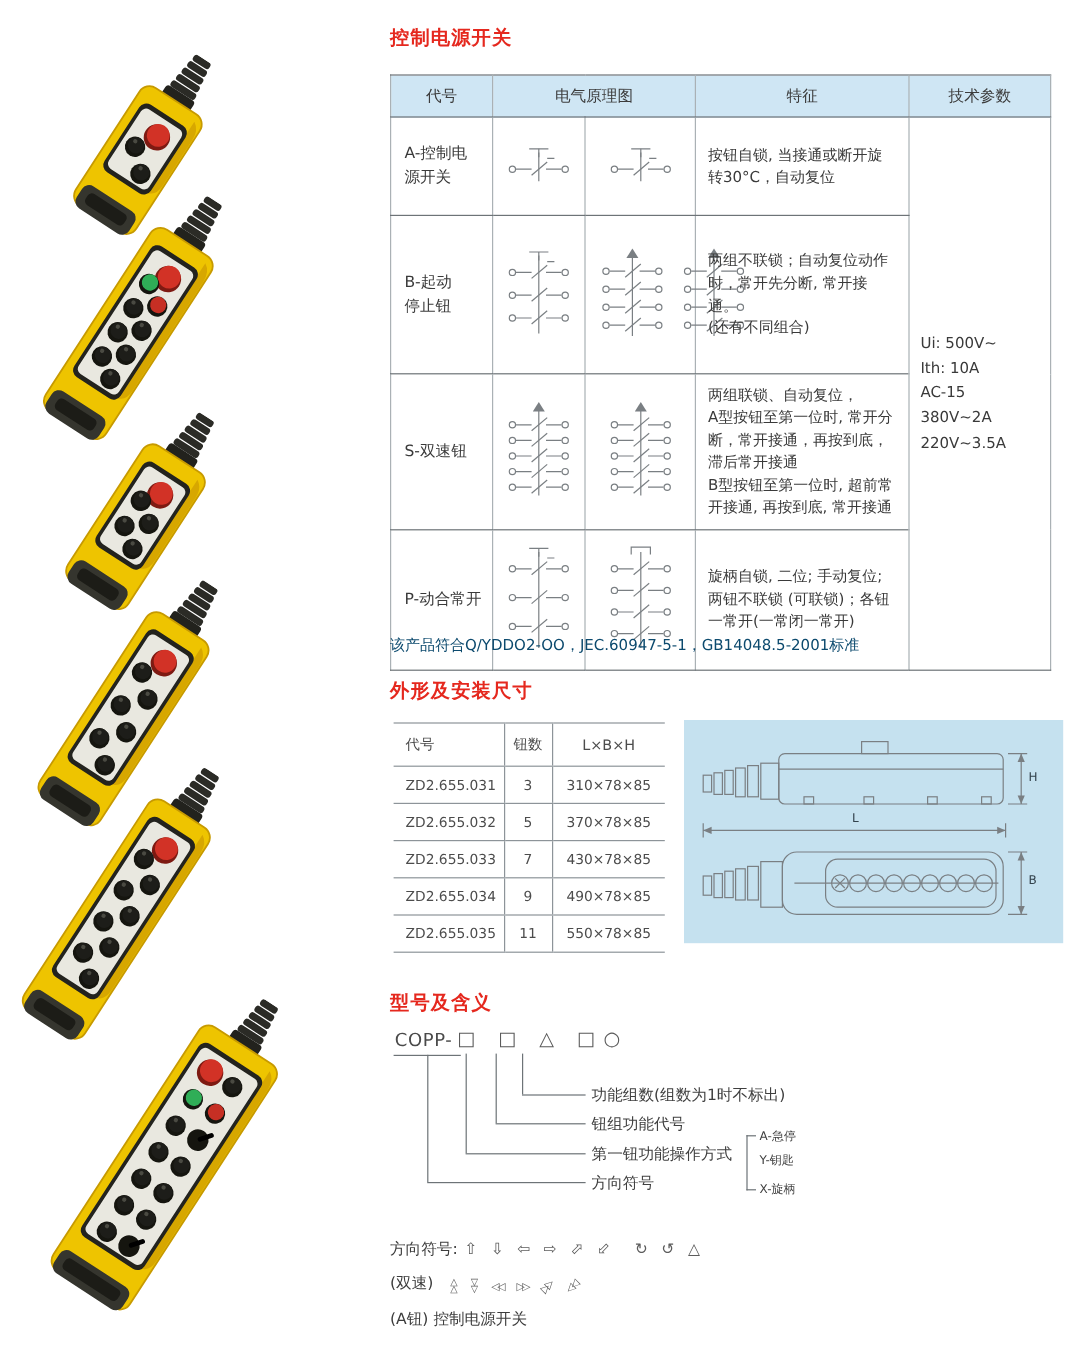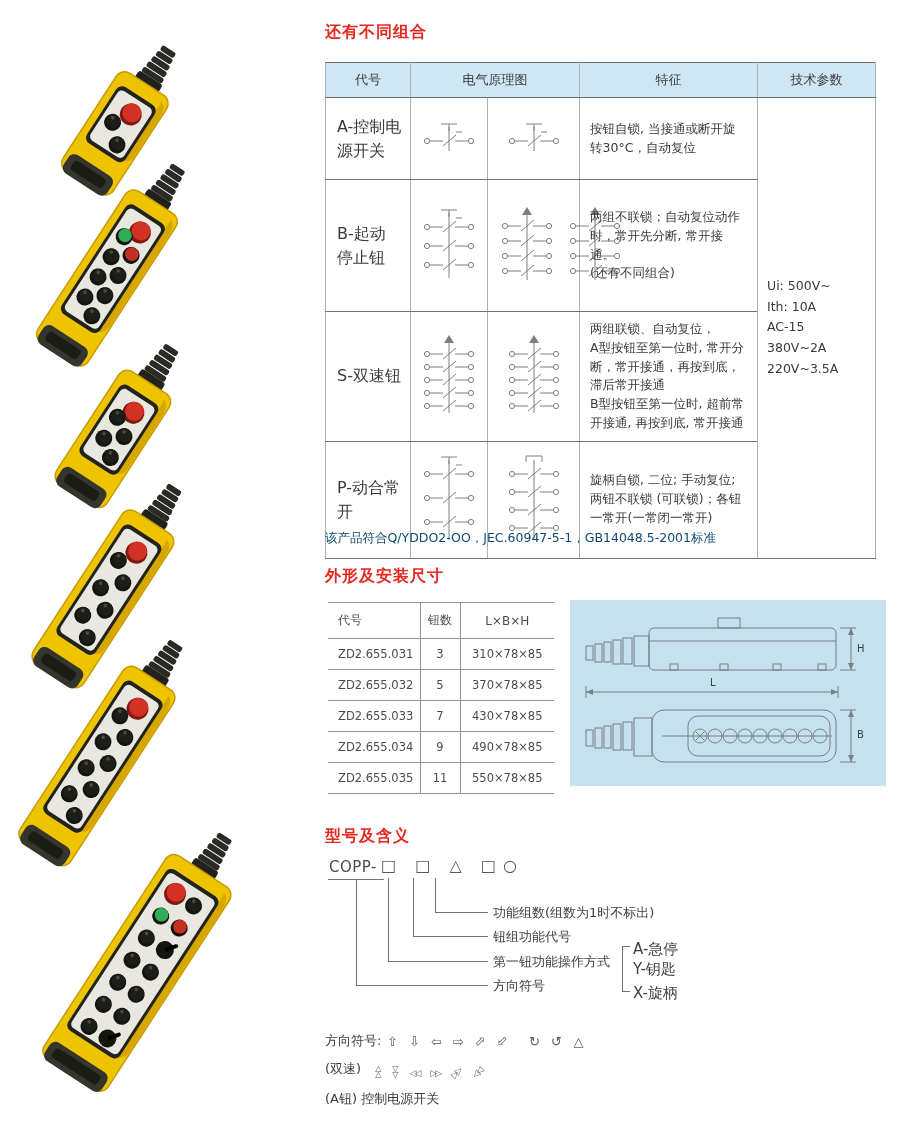--- a/index.html
+++ b/index.html
@@ -7,21 +7,21 @@
        font-family:"DejaVu Sans",sans-serif;color:#3a3a3a;overflow:hidden;}
   .abs{position:absolute;}
   .sec-title{font-size:16px;font-weight:bold;color:#e5281e;letter-spacing:1px;}
   
   table.spec{border-collapse:collapse;table-layout:fixed;width:550px;}
   table.spec th,table.spec td{
     border-left:1px solid #aab1b5;border-right:1px solid #aab1b5;
     border-top:1px solid #6d7377;border-bottom:1px solid #6d7377;
     font-weight:normal;vertical-align:middle;}
   table.spec th{background:#cfe6f4;height:32px;font-size:13px;color:#3c3c3c;}
-  td.code{font-size:16px;padding-left:11px;white-space:pre-line;line-height:1.5;}
+  td.code{font-size:13px;padding-left:11px;white-space:pre-line;line-height:1.5;}
   td.feat{font-size:12.5px;padding:8px 10px;line-height:1.5;white-space:pre-line;}
   td.tech{font-size:12.5px;padding-left:9px;line-height:1.65;white-space:pre-line;}
   td.schem{text-align:center;}
   .sc{stroke:#7a7f83;stroke-width:1;fill:none;}
   .scf{fill:#7a7f83;stroke:none;}
   .note{font-size:12.5px;color:#0c4a6e;}
   
   table.dim{border-collapse:collapse;table-layout:fixed;width:226px;}
   table.dim th,table.dim td{
     border-top:1px solid #8d9499;border-bottom:1px solid #8d9499;
@@ -34,21 +34,21 @@
   .bluebox{background:#c5e1ef;width:316px;height:186px;}
   .dimlabel{position:absolute;font-size:10px;color:#33424c;}
   
   .copp{font-size:15px;color:#4a4a4a;letter-spacing:0.5px;}
   .sym{font-size:16px;color:#5a5a5a;letter-spacing:7px;}
   .vl{position:absolute;width:1px;background:#6d7377;}
   .hl{position:absolute;height:1px;background:#6d7377;}
   .mlabel{position:absolute;font-size:13px;color:#3f3f3f;white-space:nowrap;}
   .bracket{position:absolute;width:7px;border-left:1px solid #6d7377;
            border-top:1px solid #6d7377;border-bottom:1px solid #6d7377;}
-  .opt{position:absolute;font-size:15px;color:#3f3f3f;white-space:nowrap;}
+  .opt{position:absolute;font-size:10px;color:#3f3f3f;white-space:nowrap;}
   
   .frow{font-size:13px;color:#3c3c3c;display:flex;align-items:center;}
   .flabel{margin-right:4px;}
   .dir{display:inline-block;color:#5c5c5c;font-size:13px;margin-right:8px;width:14px;text-align:center;}
   .rot45{transform:rotate(45deg);}
   .rotm45{transform:rotate(-45deg);}
   .gap{display:inline-block;width:10px;}
   .dblv{display:inline-flex;flex-direction:column;font-size:8px;line-height:6px;
         color:#5c5c5c;margin-right:11px;align-items:center;}
   .dblh{display:inline-block;font-size:9px;letter-spacing:-2px;color:#5c5c5c;margin-right:11px;}
@@ -264,21 +264,21 @@
       <circle cx="56.6" cy="203.66666666666666" r="1.8" fill="#4a4a42"></circle>
       <circle cx="37" cy="234" r="8.5" fill="#15150f"></circle>
       <circle cx="37" cy="232.5" r="6.8" fill="#1d1d19"></circle>
       <circle cx="34.6" cy="230" r="1.8" fill="#4a4a42"></circle>
       <circle cx="59" cy="234" r="9" fill="#15150f"></circle>
       <rect x="57" y="220" width="4" height="14" rx="2" fill="#000" transform="rotate(38 59 234)"></rect>
       <rect x="14" y="264" width="68" height="22" rx="7" fill="#35352e"></rect>
       <rect x="21" y="269" width="54" height="11" rx="4" fill="#1c1c17"></rect>
     </svg></div>
 
-<div class="abs sec-title" style="left:325px;top:22px;">还有不同组合</div>
+<div class="abs sec-title" style="left:325px;top:22px;">控制电源开关</div>
 
 <table class="spec abs" style="left:325px;top:62px;">
   <colgroup>
       <col style="width:85px">
       <col style="width:77px">
       <col style="width:92px">
       <col style="width:178px">
       <col style="width:118px">
     </colgroup>
   <tbody>

